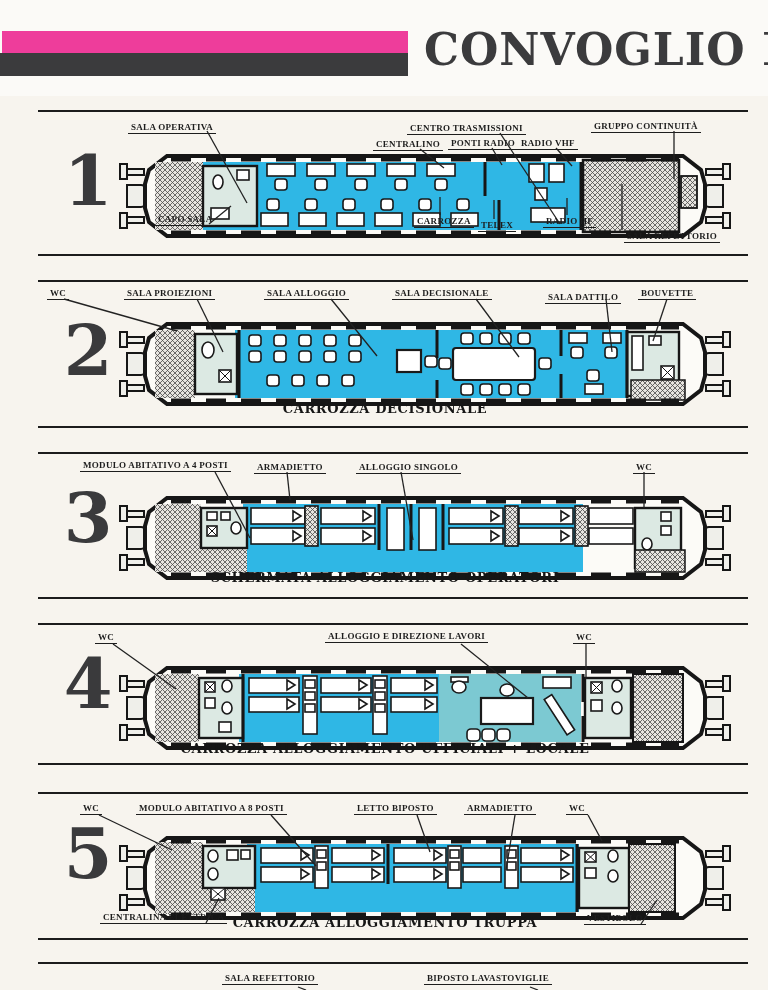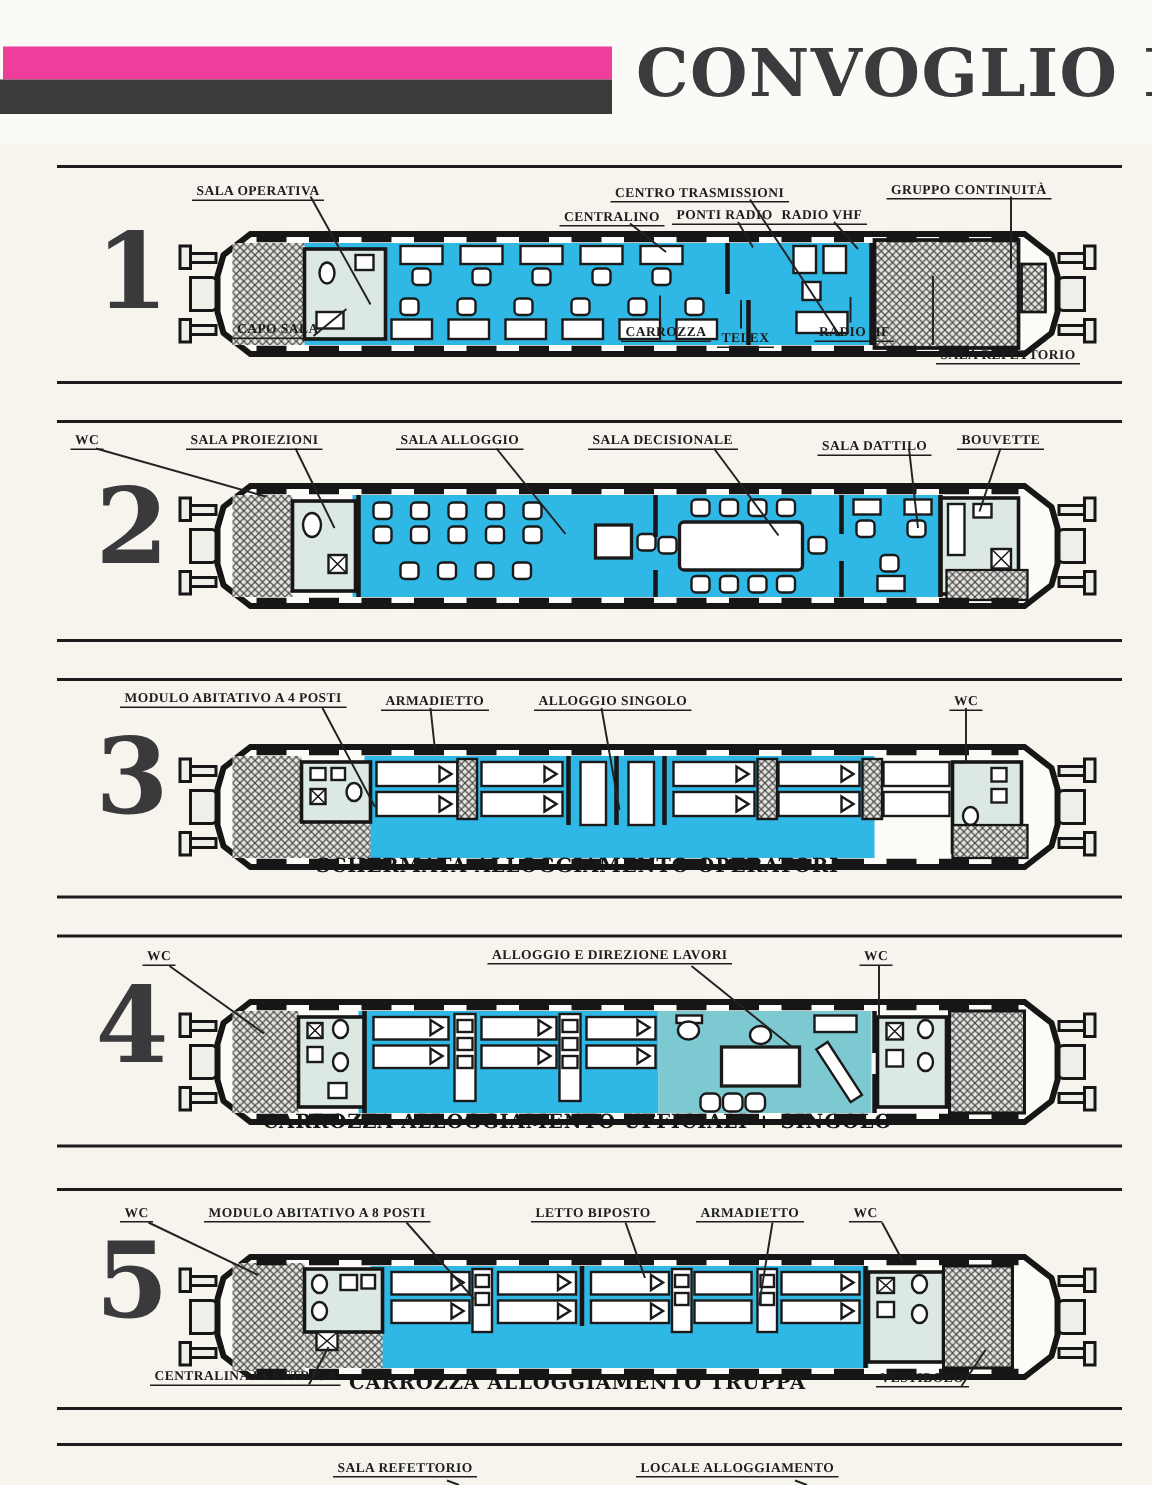--- a/index.html
+++ b/index.html
@@ -212,20 +212,21 @@
     <path class="pt" d="M124,22 V90 M322,22 V50 M322,72 V90 M446,22 V48 M446,66 V90 M512,22 V90"></path>
     <line class="dash" x1="56" y1="18" x2="564" y2="18"></line>
       <line class="dash" x1="56" y1="94" x2="564" y2="94"></line>
   </svg>
   <div class="lbl" style="left:47px;top:288px">WC</div>
   <div class="lbl" style="left:124px;top:288px">SALA PROIEZIONI</div>
   <div class="lbl" style="left:264px;top:288px">SALA ALLOGGIO</div>
   <div class="lbl" style="left:392px;top:288px">SALA DECISIONALE</div>
   <div class="lbl" style="left:545px;top:292px">SALA DATTILO</div>
   <div class="lbl" style="left:638px;top:288px">BOUVETTE</div>
+  <div class="cap" style="top:401px">CARROZZA DECISIONALE</div>
 
   <div class="num" style="top:483px">3</div>
   <svg class="carsvg" style="left:115px;top:482px" viewBox="0 0 620 112">
     <defs>
       <pattern id="h3" width="5" height="5" patternUnits="userSpaceOnUse">
         <rect width="5" height="5" fill="#E6E4DF"></rect>
         <path d="M0 0L5 5M5 0L0 5" stroke="#4a4a4a" stroke-width="0.8"></path>
       </pattern>
     </defs>
     <g>
@@ -375,21 +376,21 @@
       <ellipse class="w" cx="502" cy="34" rx="5" ry="6"></ellipse>
         <ellipse class="w" cx="502" cy="56" rx="5" ry="6"></ellipse>
     </g>
     <rect x="518" y="22" width="50" height="68" fill="url(#h4)" stroke="#161616" stroke-width="2"></rect>
     <line class="dash" x1="56" y1="18" x2="564" y2="18"></line>
       <line class="dash" x1="56" y1="94" x2="564" y2="94"></line>
   </svg>
   <div class="lbl" style="left:95px;top:632px">WC</div>
   <div class="lbl" style="left:325px;top:631px">ALLOGGIO E DIREZIONE LAVORI</div>
   <div class="lbl" style="left:573px;top:632px">WC</div>
-  <div class="cap" style="top:741px">CARROZZA ALLOGGIAMENTO UFFICIALI + SINGOLO</div>
+  <div class="cap" style="top:741px">CARROZZA ALLOGGIAMENTO UFFICIALI + LOCALE</div>
 
   <div class="num" style="top:819px">5</div>
   <svg class="carsvg" style="left:115px;top:822px" viewBox="0 0 620 112">
     <defs>
       <pattern id="h5" width="5" height="5" patternUnits="userSpaceOnUse">
         <rect width="5" height="5" fill="#E6E4DF"></rect>
         <path d="M0 0L5 5M5 0L0 5" stroke="#4a4a4a" stroke-width="0.8"></path>
       </pattern>
     </defs>
     <g>
@@ -464,21 +465,21 @@
   <div class="lbl" style="left:80px;top:803px">WC</div>
   <div class="lbl" style="left:136px;top:803px">MODULO ABITATIVO A 8 POSTI</div>
   <div class="lbl" style="left:354px;top:803px">LETTO BIPOSTO</div>
   <div class="lbl" style="left:464px;top:803px">ARMADIETTO</div>
   <div class="lbl" style="left:566px;top:803px">WC</div>
   <div class="lbl" style="left:100px;top:912px">CENTRALINA ELETTRICA</div>
   <div class="lbl" style="left:584px;top:913px">VESTIBOLO</div>
   <div class="cap" style="top:915px">CARROZZA ALLOGGIAMENTO TRUPPA</div>
 
   <div class="lbl" style="left:222px;top:973px">SALA REFETTORIO</div>
-  <div class="lbl" style="left:424px;top:973px">LOCALE ALLOGGIAMENTO</div>
+  <div class="lbl" style="left:424px;top:973px">BIPOSTO LAVASTOVIGLIE</div>
 
   <svg id="leaders">
     <line class="ld" x1="207" y1="131" x2="247" y2="203"></line>
     <line class="ld" x1="500" y1="133" x2="560" y2="224"></line>
     <line class="ld" x1="420" y1="149" x2="444" y2="168"></line>
     <line class="ld" x1="492" y1="148" x2="502" y2="165"></line>
     <line class="ld" x1="556" y1="148" x2="572" y2="166"></line>
     <line class="ld" x1="674" y1="131" x2="674" y2="179"></line>
     <line class="ld" x1="209" y1="224" x2="231" y2="206"></line>
     <line class="ld" x1="440" y1="215" x2="440" y2="197"></line>

